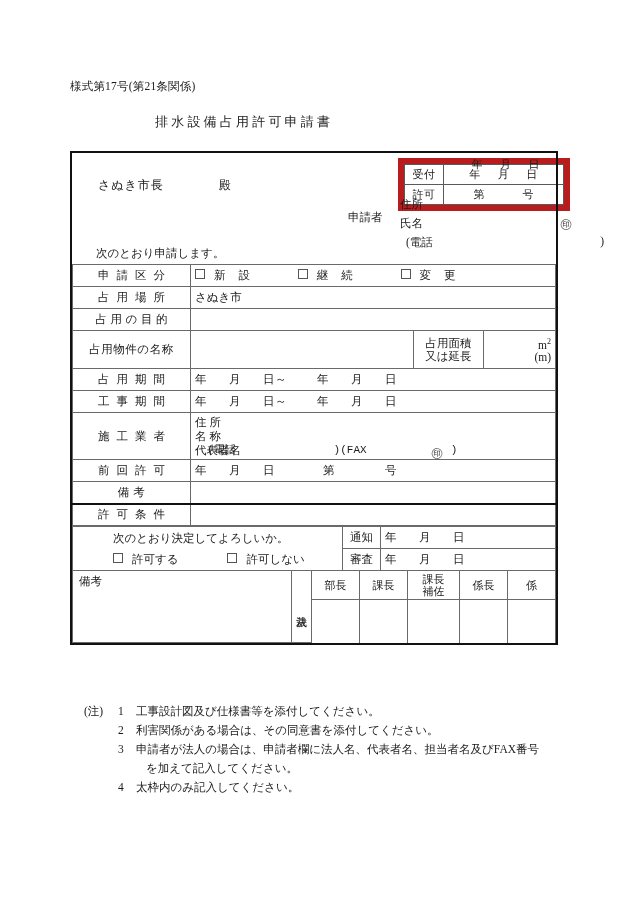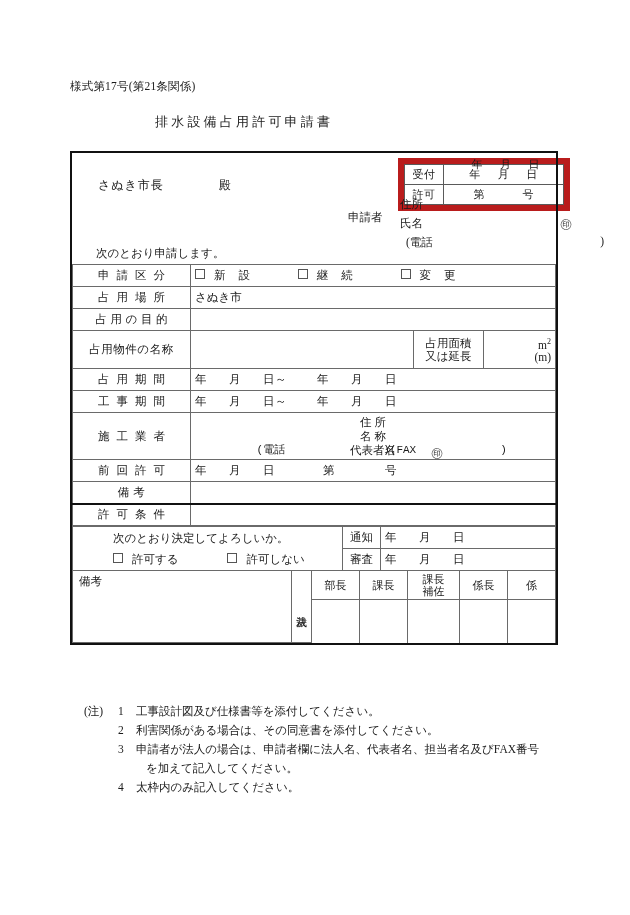--- a/index.html
+++ b/index.html
@@ -195,21 +195,20 @@
   .daterange .g3 { display: inline-block; margin-right: 30px; }
   .daterange .g4 { display: inline-block; margin-right: 22px; }
   .daterange .g5 { display: inline-block; margin-right: 22px; }
 
   
   td.contractor {
     height: 62px;
     vertical-align: top;
     padding: 4px 6px 2px 12px;
     position: relative;
-    text-align: center;
   }
   .ct-line { font-size: 11.5px; line-height: 14px; white-space: nowrap; }
   .ct-line .k1 { display: inline-block; width: 46px; }
   .ct-seal { position: absolute; left: 240px; top: 32px; font-size: 12px; }
   .ct-contact {
     position: absolute;
     left: 16px;
     bottom: 2px;
     width: 96%;
     font-size: 11px;

